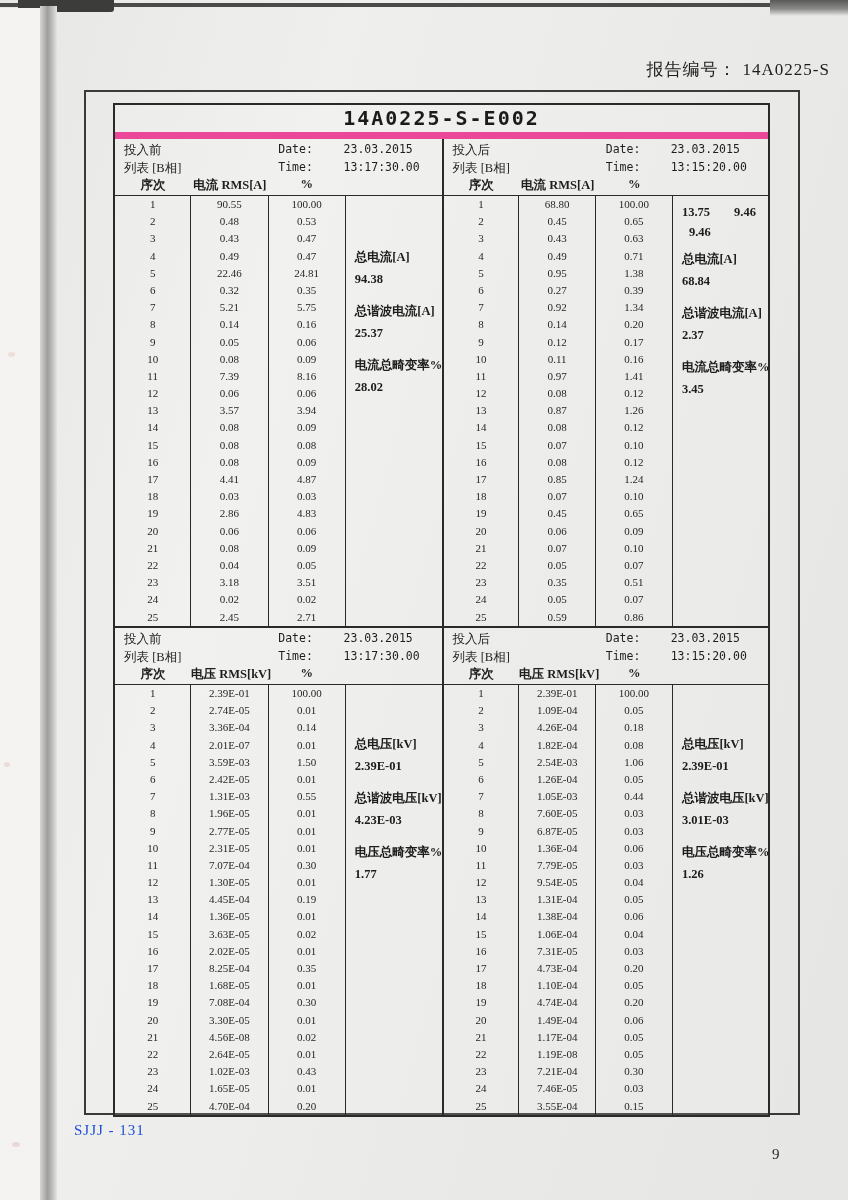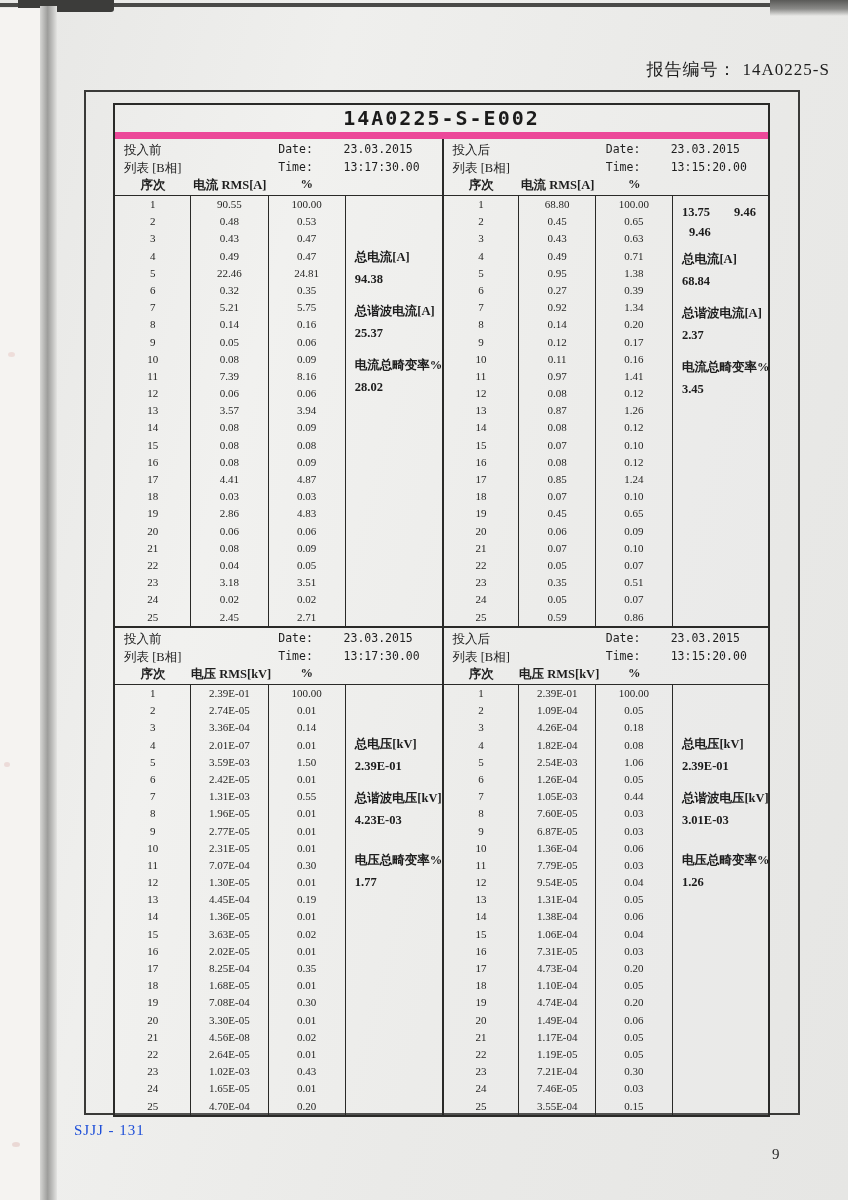--- a/index.html
+++ b/index.html
@@ -51,21 +51,21 @@
   .pbody{display:flex;height:430px;}
   .pdata{width:70.4%;}
   .drow{display:grid;grid-template-columns:33.2% 33.6% 33.2%;height:17.2px;line-height:17.2px;font-size:11px;color:#262624;}
   .dcell{text-align:center;overflow:hidden;}
   .dcell.c0{border-right:1px solid #2a2a28;}
   .dcell.c1{border-right:1px solid #2a2a28;}
   .pnote{width:29.6%;border-left:1px solid #2a2a28;box-sizing:border-box;padding:50px 2px 0 9px;}
   .sec2 .pnote{padding-top:48px;}
   .pnote.has-extra{padding-top:6px;}
   .sblock{margin-bottom:10px;}
-  .sec2 .sblock.last{margin-top:18px;}
+  .sec2 .sblock.last{margin-top:10px;}
   .slabel{font-weight:bold;font-size:12.5px;line-height:22px;white-space:nowrap;color:#1c1c1c;}
   .sval{font-weight:bold;font-size:12.5px;line-height:22px;color:#1c1c1c;}
   .extra{height:40px;margin-bottom:6px;font-weight:bold;font-size:12.5px;color:#1c1c1c;}
   .extra .exrow{line-height:20px;}
   .extra .ex3{margin-left:24px;}
   .extra .ex2{padding-left:7px;}
 
   
   .footer-code{position:absolute;left:74px;top:1122px;font-size:15px;letter-spacing:1px;color:#1d4ed8;}
   .page-num{position:absolute;left:772px;top:1146px;font-size:15px;color:#2a2a2a;}
@@ -681,21 +681,21 @@
               <span class="dcell c1">1.49E-04</span>
               <span class="dcell c2">0.06</span>
             </div>
             <div class="drow">
               <span class="dcell c0">21</span>
               <span class="dcell c1">1.17E-04</span>
               <span class="dcell c2">0.05</span>
             </div>
             <div class="drow">
               <span class="dcell c0">22</span>
-              <span class="dcell c1">1.19E-05</span>
+              <span class="dcell c1">1.19E-08</span>
               <span class="dcell c2">0.05</span>
             </div>
             <div class="drow">
               <span class="dcell c0">23</span>
               <span class="dcell c1">7.21E-04</span>
               <span class="dcell c2">0.30</span>
             </div>
             <div class="drow">
               <span class="dcell c0">24</span>
               <span class="dcell c1">7.46E-05</span>

